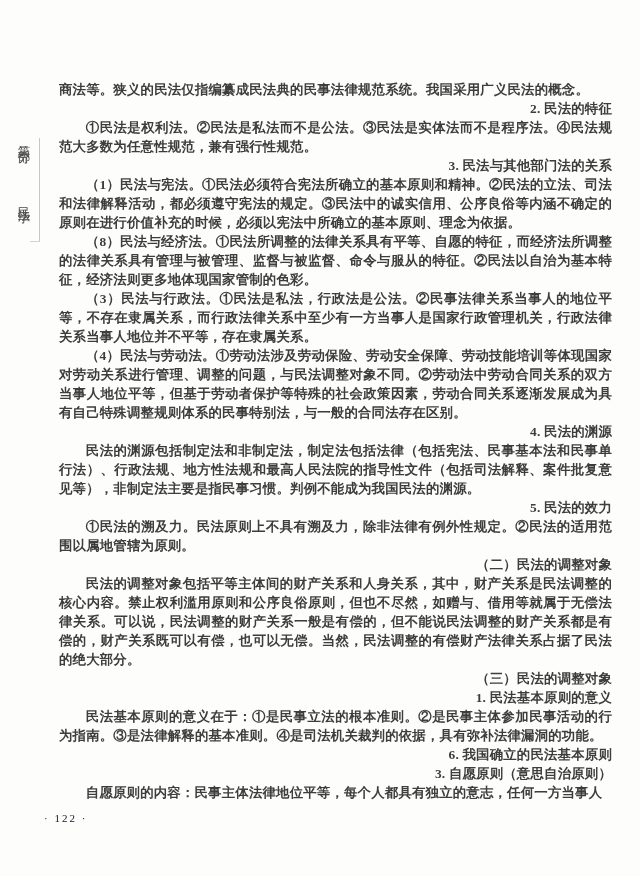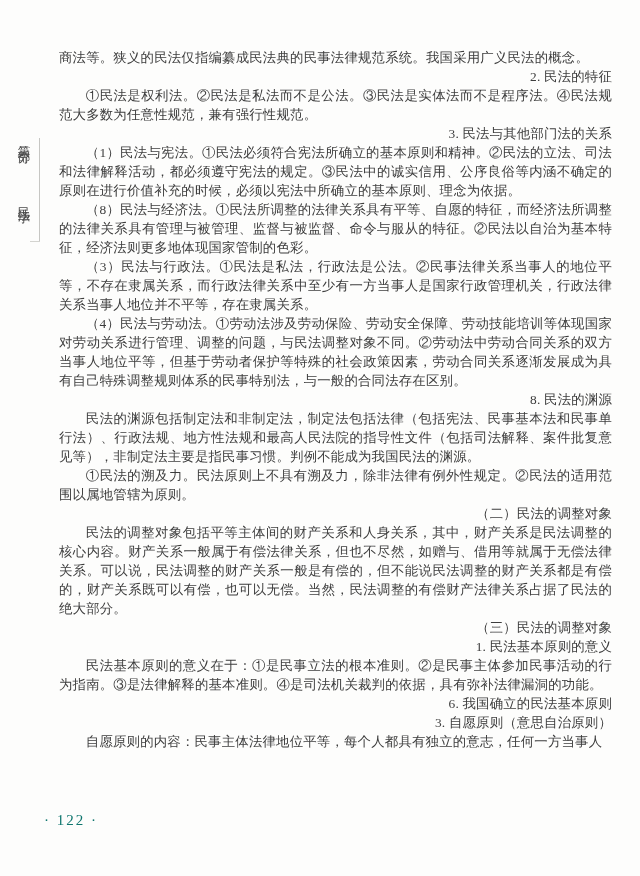--- a/index.html
+++ b/index.html
@@ -15,26 +15,27 @@
     height: 876px;
     overflow: hidden;
     background: #fdfdfc;
     font-family: "Liberation Serif", "DejaVu Serif", serif;
     color: #3d3d3d;
   }
   
   .content {
     position: absolute;
     left: 59px;
-    top: 48px;
+    top: 80px;
     width: 553px;
     font-size: 13.4px;
     line-height: 19px;
     text-align: justify;
     letter-spacing: 0.2px;
+    font-weight: bold;
   }
   .content p {
     margin: 0;
     text-indent: 2em;
   }
   .content p.cont {
     text-indent: 0;
   }
   .content p.heading,
   .content p.section {
@@ -66,23 +67,23 @@
     top: 241px;
     width: 10px;
     height: 1px;
     background: #d4d4d0;
   }
   
   .page-number {
     position: absolute;
     left: 44px;
     top: 812px;
-    font-size: 15px;
+    font-size: 11px;
     letter-spacing: 2px;
-    color: #0f766e;
+    color: #0f172a;
   }
 </style>
 </head>
 <body>
 
 <div class="page">
 
   <span class="v-label part">第二部分</span>
   <span class="v-label subject">民法学</span>
   <div class="sidebar-divider"></div>
@@ -90,25 +91,26 @@
 
   <div class="content">
       <p class="cont">商法等。狭义的民法仅指编纂成民法典的民事法律规范系统。我国采用广义民法的概念。</p>
       <p class="heading">2. 民法的特征</p>
       <p class="para">①民法是权利法。②民法是私法而不是公法。③民法是实体法而不是程序法。④民法规范大多数为任意性规范，兼有强行性规范。</p>
       <p class="heading">3. 民法与其他部门法的关系</p>
       <p class="para">（1）民法与宪法。①民法必须符合宪法所确立的基本原则和精神。②民法的立法、司法和法律解释活动，都必须遵守宪法的规定。③民法中的诚实信用、公序良俗等内涵不确定的原则在进行价值补充的时候，必须以宪法中所确立的基本原则、理念为依据。</p>
       <p class="para">（8）民法与经济法。①民法所调整的法律关系具有平等、自愿的特征，而经济法所调整的法律关系具有管理与被管理、监督与被监督、命令与服从的特征。②民法以自治为基本特征，经济法则更多地体现国家管制的色彩。</p>
       <p class="para">（3）民法与行政法。①民法是私法，行政法是公法。②民事法律关系当事人的地位平等，不存在隶属关系，而行政法律关系中至少有一方当事人是国家行政管理机关，行政法律关系当事人地位并不平等，存在隶属关系。</p>
       <p class="para">（4）民法与劳动法。①劳动法涉及劳动保险、劳动安全保障、劳动技能培训等体现国家对劳动关系进行管理、调整的问题，与民法调整对象不同。②劳动法中劳动合同关系的双方当事人地位平等，但基于劳动者保护等特殊的社会政策因素，劳动合同关系逐渐发展成为具有自己特殊调整规则体系的民事特别法，与一般的合同法存在区别。</p>
-      <p class="heading">8. 民法的渊源</p>
+      <p class="heading">4. 民法的渊源</p>
       <p class="para">民法的渊源包括制定法和非制定法，制定法包括法律（包括宪法、民事基本法和民事单行法）、行政法规、地方性法规和最高人民法院的指导性文件（包括司法解释、案件批复意见等），非制定法主要是指民事习惯。判例不能成为我国民法的渊源。</p>
+      <p class="heading">5. 民法的效力</p>
       <p class="para">①民法的溯及力。民法原则上不具有溯及力，除非法律有例外性规定。②民法的适用范围以属地管辖为原则。</p>
       <p class="section">（二）民法的调整对象</p>
-      <p class="para">民法的调整对象包括平等主体间的财产关系和人身关系，其中，财产关系是民法调整的核心内容。财产关系一般属于有偿法律关系，但也不尽然，如赠与、借用等就属于无偿法律关系。可以说，民法调整的财产关系一般是有偿的，但不能说民法调整的财产关系都是有偿的，财产关系既可以有偿，也可以无偿。当然，民法调整的有偿财产法律关系占据了民法的绝大部分。</p>
+      <p class="para">民法的调整对象包括平等主体间的财产关系和人身关系，其中，财产关系是民法调整的核心内容。禁止权利滥用原则和公序良俗原则，但也不尽然，如赠与、借用等就属于无偿法律关系。可以说，民法调整的财产关系一般是有偿的，但不能说民法调整的财产关系都是有偿的，财产关系既可以有偿，也可以无偿。当然，民法调整的有偿财产法律关系占据了民法的绝大部分。</p>
       <p class="section">（三）民法的调整对象</p>
       <p class="heading">1. 民法基本原则的意义</p>
       <p class="para">民法基本原则的意义在于：①是民事立法的根本准则。②是民事主体参加民事活动的行为指南。③是法律解释的基本准则。④是司法机关裁判的依据，具有弥补法律漏洞的功能。</p>
       <p class="heading">6. 我国确立的民法基本原则</p>
       <p class="heading">3. 自愿原则（意思自治原则）</p>
       <p class="para">自愿原则的内容：民事主体法律地位平等，每个人都具有独立的意志，任何一方当事人</p>
     </div>
 
   <div class="page-number">· 122 ·</div>
 

